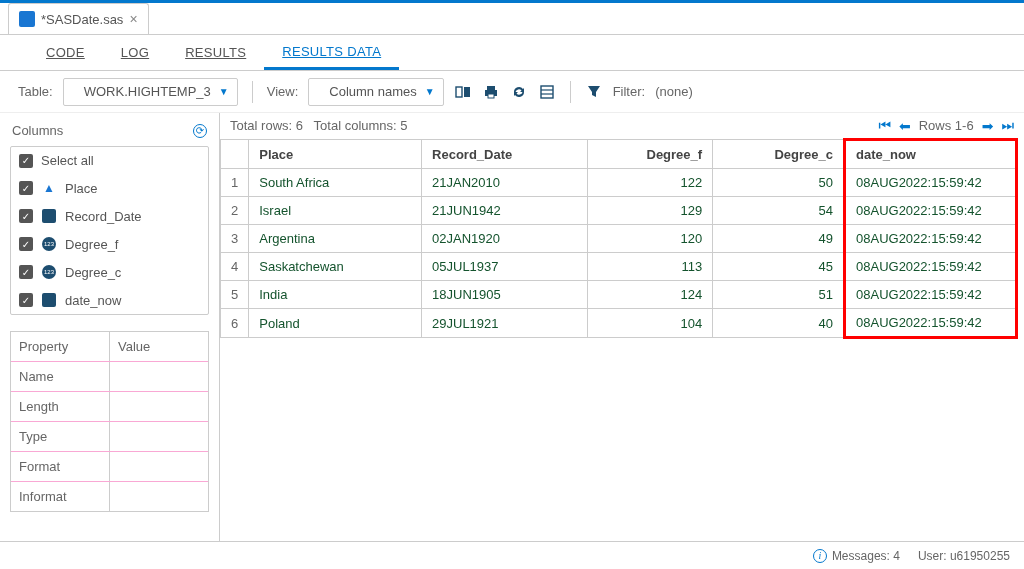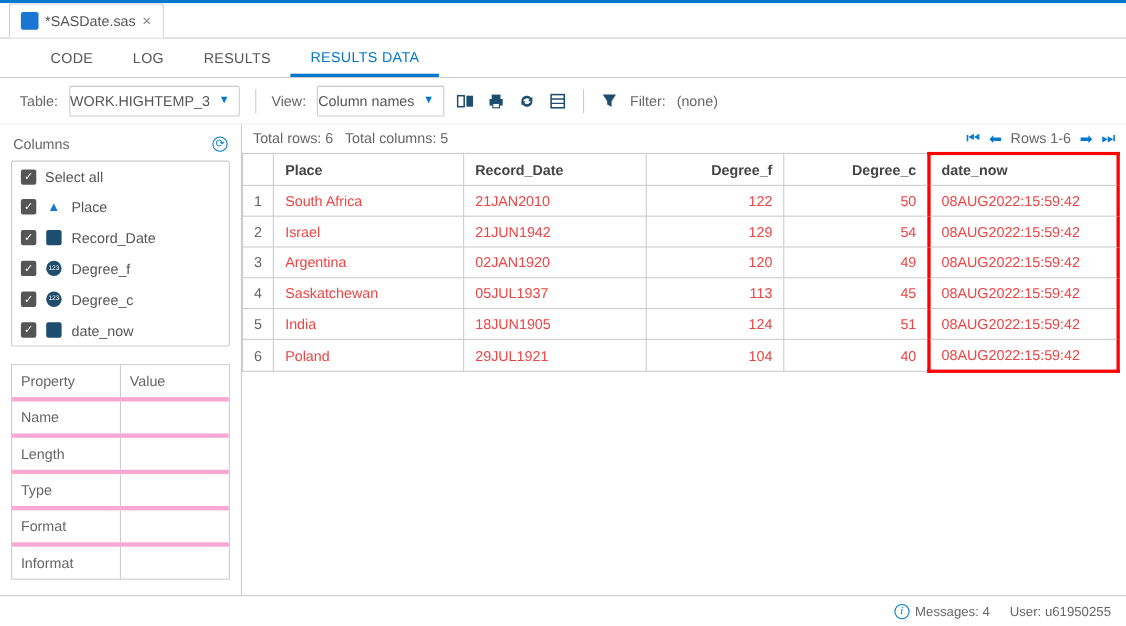--- a/index.html
+++ b/index.html
@@ -3,55 +3,55 @@
 <meta charset="utf-8">
 <style>
   * { box-sizing: border-box; margin: 0; padding: 0; }
   body { font-family: Arial, sans-serif; font-size: 13px; color: #555; background: #fff; }
   .app { width: 1024px; height: 569px; display: flex; flex-direction: column; border-top: 3px solid #0378cd; }
   .tabbar { display: flex; align-items: center; height: 32px; background: #fff; border-bottom: 1px solid #ccc; padding-left: 8px; }
   .file-tab { display: flex; align-items: center; height: 100%; padding: 0 10px; border: 1px solid #ccc; border-bottom: none; background: #fff; gap: 6px; border-radius: 3px 3px 0 0; }
   .file-tab .ico { width: 16px; height: 16px; background: #1976d2; border-radius: 2px; position: relative; }
   .file-tab .close { font-size: 14px; color: #888; cursor: pointer; }
   .subtabs { display: flex; align-items: center; height: 36px; padding-left: 28px; border-bottom: 1px solid #ccc; }
-  .subtab { padding: 0 18px; height: 100%; display: flex; align-items: center; color: #555; cursor: pointer; letter-spacing: 0.3px; }
+  .subtab { padding: 0 18px; height: 100%; display: flex; align-items: center; color: #555; cursor: pointer; letter-spacing: 0.3px; text-decoration: underline; }
   .subtab.active { color: #0378cd; border-bottom: 3px solid #0378cd; }
   .toolbar { display: flex; align-items: center; height: 42px; padding: 0 18px; gap: 10px; border-bottom: 1px solid #eee; }
   .toolbar .lbl { color: #666; }
-  .dropdown { display: flex; align-items: center; height: 28px; border: 1px solid #ccc; border-radius: 2px; padding: 0 8px 0 0; gap: 8px; cursor: pointer; background: #fff; }
+  .dropdown { display: flex; align-items: center; height: 28px; border: 1px solid #ccc; border-radius: 2px; padding: 0 8px 0 20px; gap: 8px; cursor: pointer; background: #fff; }
   .dropdown .caret { color: #0378cd; font-size: 10px; }
   .sep { width: 1px; height: 22px; background: #ccc; margin: 0 4px; }
   .ticon { width: 18px; height: 18px; cursor: pointer; display: inline-flex; align-items: center; justify-content: center; color: #1d4d6f; }
   .filterTxt { color: #666; }
   .main { flex: 1; display: flex; overflow: hidden; }
   .sidebar { width: 220px; border-right: 1px solid #ccc; display: flex; flex-direction: column; padding: 6px 10px; }
   .sidehead { display: flex; align-items: center; justify-content: space-between; padding: 4px 2px 8px 2px; color: #666; }
   .collist { border: 1px solid #ccc; border-radius: 2px; }
   .colitem { display: flex; align-items: center; gap: 8px; padding: 6px 8px; }
   .cb { width: 14px; height: 14px; background: #555; border-radius: 2px; position: relative; display: inline-flex; align-items: center; justify-content: center; color: #fff; font-size: 10px; }
   .colicon { width: 16px; height: 16px; display: inline-flex; align-items: center; justify-content: center; }
   .ci-a { color: #1976d2; font-weight: bold; font-size: 12px; }
   .ci-cal { width: 14px; height: 14px; background: #1d4d6f; border-radius: 2px; }
   .ci-num { width: 14px; height: 14px; background: #1d4d6f; border-radius: 50%; position: relative; }
   .ci-num::after { content: '123'; color: #fff; font-size: 6px; position: absolute; left: 50%; top: 50%; transform: translate(-50%, -50%); }
   .propgrid { margin-top: 16px; border: 1px solid #ccc; }
-  .propgrid .prow { display: flex; border-bottom: 4px solid #f9a8d4; }
+  .propgrid .prow { display: flex; border-bottom: 1px solid #f9a8d4; }
   .propgrid .prow:last-child { border-bottom: none; }
   .propgrid .pcell { padding: 7px 8px; flex: 1; border-right: 1px solid #ccc; color: #666; }
   .propgrid .pcell:last-child { border-right: none; }
   .propgrid .header { background: #fff; color: #555; }
   .content { flex: 1; display: flex; flex-direction: column; overflow: hidden; }
   .metabar { display: flex; align-items: center; justify-content: space-between; padding: 4px 10px; color: #666; }
   .navicons { display: flex; align-items: center; gap: 8px; }
   .navicons .ni { color: #0378cd; font-size: 14px; cursor: pointer; }
   .datagrid { flex: 1; overflow: auto; padding: 0 6px 6px 0; }
   table { border-collapse: collapse; width: 100%; }
   th { text-align: left; padding: 6px 10px; border: 1px solid #ccc; font-weight: bold; color: #444; background: #fff; }
   th.num { text-align: right; }
-  td { padding: 6px 10px; border: 1px solid #ccc; color: #ef4444; }
+  td { padding: 6px 10px; border: 1px solid #ccc; color: #14532d; }
   td.num { text-align: right; }
   td.rownum { text-align: right; color: #666; width: 28px; }
   .statusbar { height: 28px; border-top: 1px solid #ccc; display: flex; align-items: center; justify-content: flex-end; padding: 0 14px; gap: 18px; font-size: 12px; color: #666; }
   .statusbar .msg { display: flex; align-items: center; gap: 5px; cursor: pointer; color: #666; }
   .info-ic { width: 14px; height: 14px; border-radius: 50%; border: 1px solid #0378cd; color: #0378cd; display: inline-flex; align-items: center; justify-content: center; font-size: 10px; font-style: italic; font-family: serif; }
   .refresh-o { color: #0378cd; border: 1px solid #0378cd; border-radius: 50%; width: 14px; height: 14px; display: inline-flex; align-items: center; justify-content: center; font-size: 10px; }
 </style>
 </head>
 <body>
 

